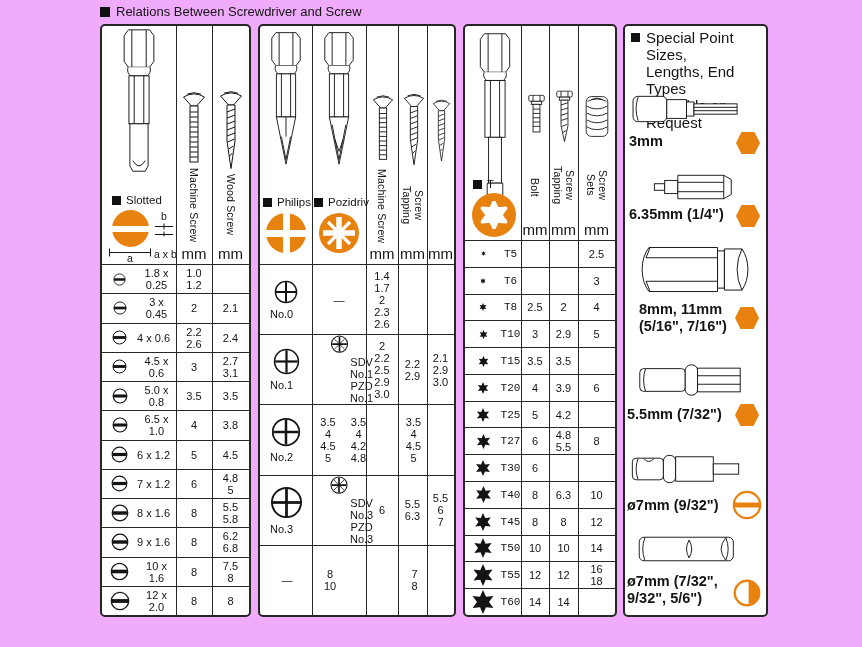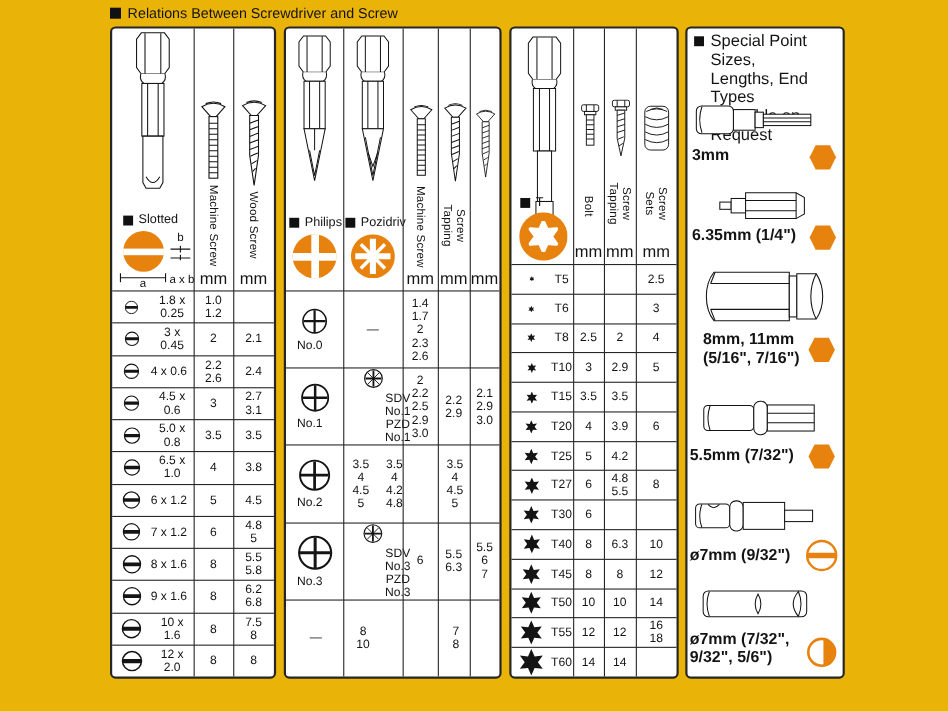--- a/index.html
+++ b/index.html
@@ -1,17 +1,17 @@
 <!DOCTYPE html>
 <html><head>
 <meta charset="utf-8">
 <style>
   html,body{margin:0;padding:0;background:#fff;}
   body{font-family:"Liberation Sans",sans-serif;color:#141414;}
-  #stage{position:relative;width:862px;height:647px;background:#eab308;overflow:hidden;}
+  #stage{position:relative;width:862px;height:647px;background:#f0abfc;overflow:hidden;}
   .title{position:absolute;left:100px;top:4px;font-size:13px;display:flex;align-items:center;gap:6px;}
   .blk{width:10px;height:10px;background:#111;display:inline-block;flex:none;}
   .panel{position:absolute;top:24px;height:593px;border:2px solid #262626;border-radius:5px;background:#fff;box-sizing:border-box;}
   #p1{left:100px;width:151px;}
   #p2{left:258px;width:198px;}
   #p3{left:463px;width:154px;}
   #p4{left:623px;width:145px;}
   .vline{position:absolute;top:0;bottom:0;width:1px;background:#262626;}
   .rows{position:absolute;left:0;right:0;bottom:0;display:flex;flex-direction:column;}
   #p1 .rows,#p2 .rows{top:238px;}
@@ -22,21 +22,21 @@
   .p1c1{width:74px;justify-content:flex-start;padding-left:7px;gap:7px;}
   .p1c2{width:36px;}.p1c3{flex:1;}
   .icbox{display:flex;align-items:center;justify-content:center;flex:none;width:21px;}
   .p2c1{width:52px;flex-direction:column;justify-content:center;gap:4px;}
   .p2c2{width:54px;flex-direction:column;justify-content:center;gap:3px;}
   .p2c2.dash{flex-direction:row;}
   .p2c3{width:32px;}.p2c4{width:29px;}.p2c5{flex:1;}
   .no{align-self:flex-start;padding-left:10px;}
   .pozitext{align-self:flex-start;padding-left:6px;}
   .p2c2 .pozitext{text-align:center;margin-left:32px;}
-  .p3c1{width:56px;justify-content:flex-end;padding-left:6px;gap:5px;}
+  .p3c1{width:56px;justify-content:flex-end;padding-left:6px;gap:5px;font-family:Liberation Mono, monospace;}
   .p3c2{width:28px;}.p3c3{width:29px;}.p3c4{flex:1;}
   .starbox{width:24px;display:flex;align-items:center;justify-content:center;flex:none;}
   .tlabel{width:26px;text-align:left;white-space:normal;}
   .plabel{position:absolute;font-size:11.5px;display:flex;align-items:center;gap:5px;white-space:nowrap;}
   .plabel .blk{width:9px;height:9px;}
   .vwrap{position:absolute;display:flex;align-items:center;justify-content:center;}
   .vtext{writing-mode:vertical-lr;font-size:10.5px;line-height:12px;letter-spacing:.2px;text-align:center;}
   .vtext.wrap2{height:58px;}
   .vtext.wrap3{height:56px;}
   .vtext.wrap4{height:44px;}

